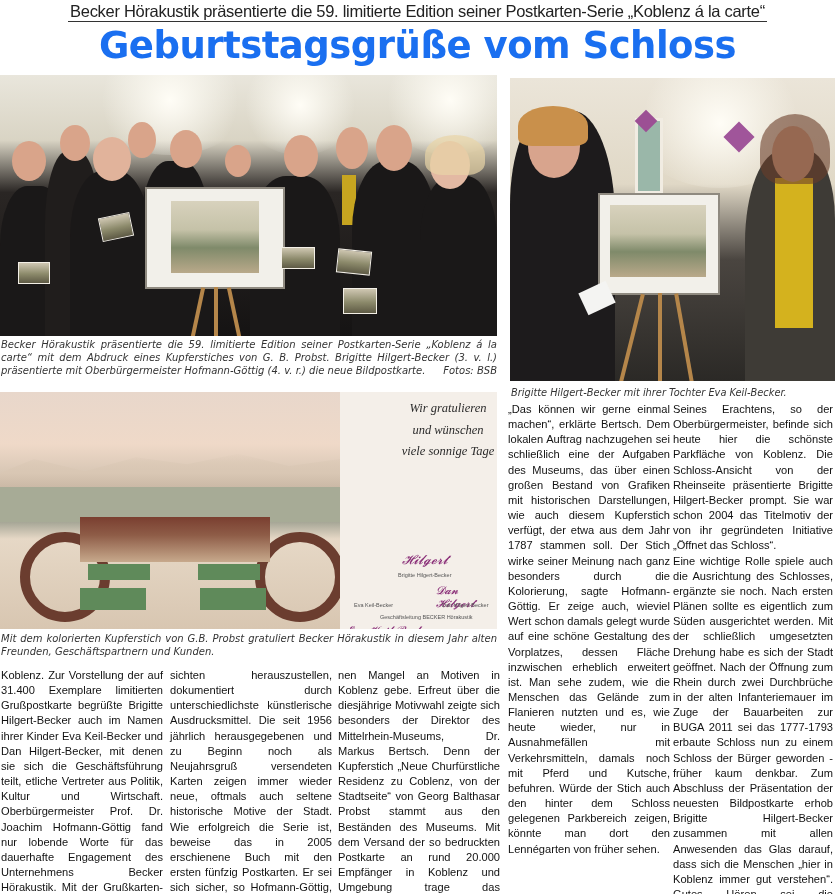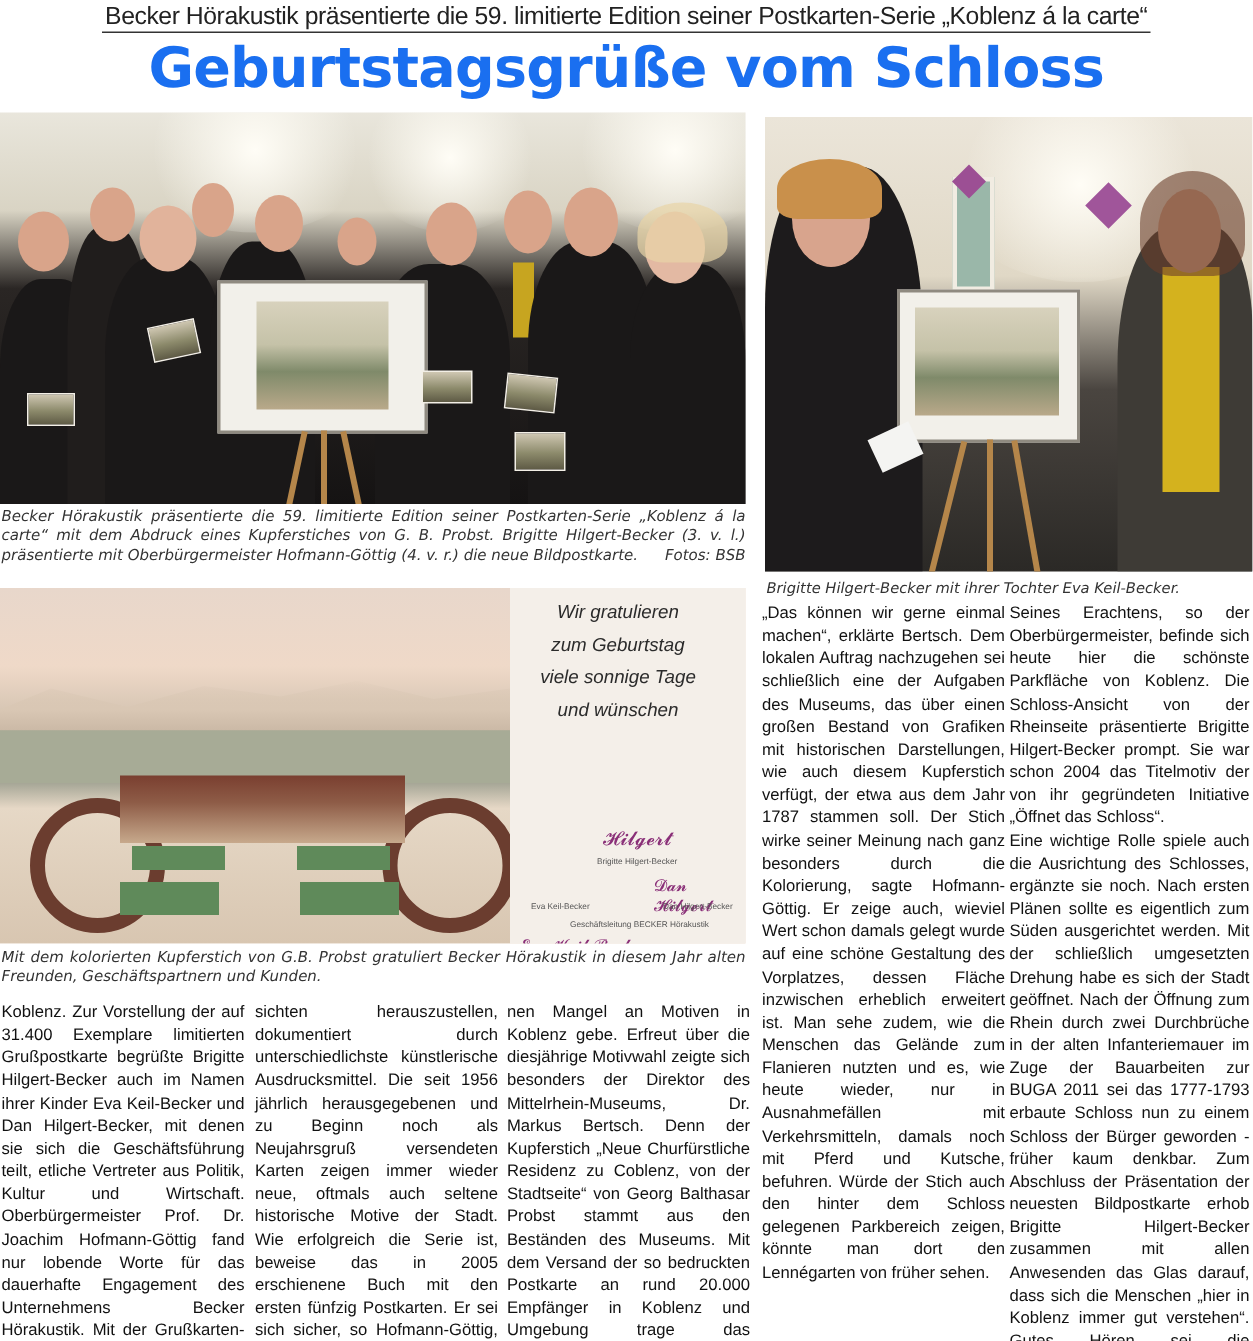--- a/index.html
+++ b/index.html
@@ -21,22 +21,22 @@
   .frame-art { position:absolute; background:linear-gradient(180deg,#d8d2bd 0%,#c5c2a8 40%,#7f8a6a 65%,#b9a98a 100%); }
   .easel { position:absolute; width:4px; background:#b5864a; }
   .card { position:absolute; background:linear-gradient(180deg,#cfc7b2 0%,#8c8a6b 55%,#5e5a45 100%); border:1px solid #f3efe6; }
 
   
   .eng { position:absolute; left:0; top:0; width:340px; height:237px; background:linear-gradient(180deg,#e8d7cb 0%,#efd9c8 22%,#d8c7b5 34%,#9a9e88 44%,#8c9283 52%,#e6d8c6 62%,#d8c6b1 100%); }
   .palace { position:absolute; left:80px; top:125px; width:190px; height:45px; background:linear-gradient(180deg,#7a3f30 0%,#8e5c47 40%,#c7a98c 100%); }
   .lawn { position:absolute; background:#5f8a5a; }
   .wing { position:absolute; border:10px solid #6b3d2f; border-radius:50%; }
   .greet { position:absolute; left:340px; top:0; width:157px; height:237px; background:#f4efe9; }
-  .greet-text { position:absolute; left:0; top:6px; width:144px; text-align:center; font-family:Liberation Sans, sans-serif; font-style:italic; font-size:12.5px; line-height:21.5px; color:#2b2b2b; }
-  .sig { position:absolute; font-family:"DejaVu Serif", serif; color:#8a2f78; font-size:11px; }
+  .greet-text { position:absolute; left:0; top:6px; width:144px; text-align:center; font-family:Liberation Serif, serif; font-style:italic; font-size:12.5px; line-height:21.5px; color:#2b2b2b;padding-left:36px; }
+  .sig { position:absolute; font-family:"DejaVu Serif", serif; font-style:italic; color:#8a2f78; font-size:11px; }
   .sigcap { position:absolute; font-size:5.5px; color:#555; white-space:nowrap; }
 
   .caption { position:absolute; font-family:"DejaVu Sans", sans-serif; font-style:italic; color:#333; font-size:10px; line-height:13px; text-align:justify; }
   .cap1 { left:1px; top:338px; width:496px; }
   .cap1 .credit { float:right; }
   .cap2 { left:511px; top:386px; width:320px; font-size:9.8px; }
   .cap3 { left:1px; top:632px; width:496px; }
 
   .col { position:absolute; font-family:"Liberation Sans", sans-serif; font-size:11.1px; line-height:15.15px; text-align:justify; color:#111; hyphens:manual; }
   .col p { margin:0; }
@@ -123,23 +123,22 @@
     <div class="wing" style="left:255px;top:140px;width:70px;height:70px;"></div>
     <div class="palace"></div>
     <div class="lawn" style="left:88px;top:172px;width:62px;height:16px;"></div>
     <div class="lawn" style="left:198px;top:172px;width:62px;height:16px;"></div>
     <div class="lawn" style="left:80px;top:196px;width:66px;height:22px;"></div>
     <div class="lawn" style="left:200px;top:196px;width:66px;height:22px;"></div>
   </div>
   <div class="greet">
     <div class="greet-text">
       <div>Wir gratulieren</div>
-      <div>zum Geburtstag</div>
+      <div>und wünschen</div>
       <div>viele sonnige Tage</div>
-      <div>und wünschen</div>
     </div>
     <div class="sig" style="left:62px;top:160px;font-size:13px;">𝓗𝓲𝓵𝓰𝓮𝓻𝓽</div>
     <div class="sigcap" style="left:58px;top:180px;">Brigitte Hilgert-Becker</div>
     <div class="sig" style="left:6px;top:192px;margin-top:40px;">𝓔𝓿𝓪 𝓚𝓮𝓲𝓵-𝓑𝓮𝓬𝓴𝓮𝓻</div>
     <div class="sig" style="left:96px;top:192px;">𝓓𝓪𝓷 𝓗𝓲𝓵𝓰𝓮𝓻𝓽</div>
     <div class="sigcap" style="left:14px;top:210px;">Eva Keil-Becker</div>
     <div class="sigcap" style="left:102px;top:210px;">Dan Hilgert-Becker</div>
     <div class="sigcap" style="left:40px;top:222px;">Geschäftsleitung BECKER Hörakustik</div>
   </div>
 </div>

